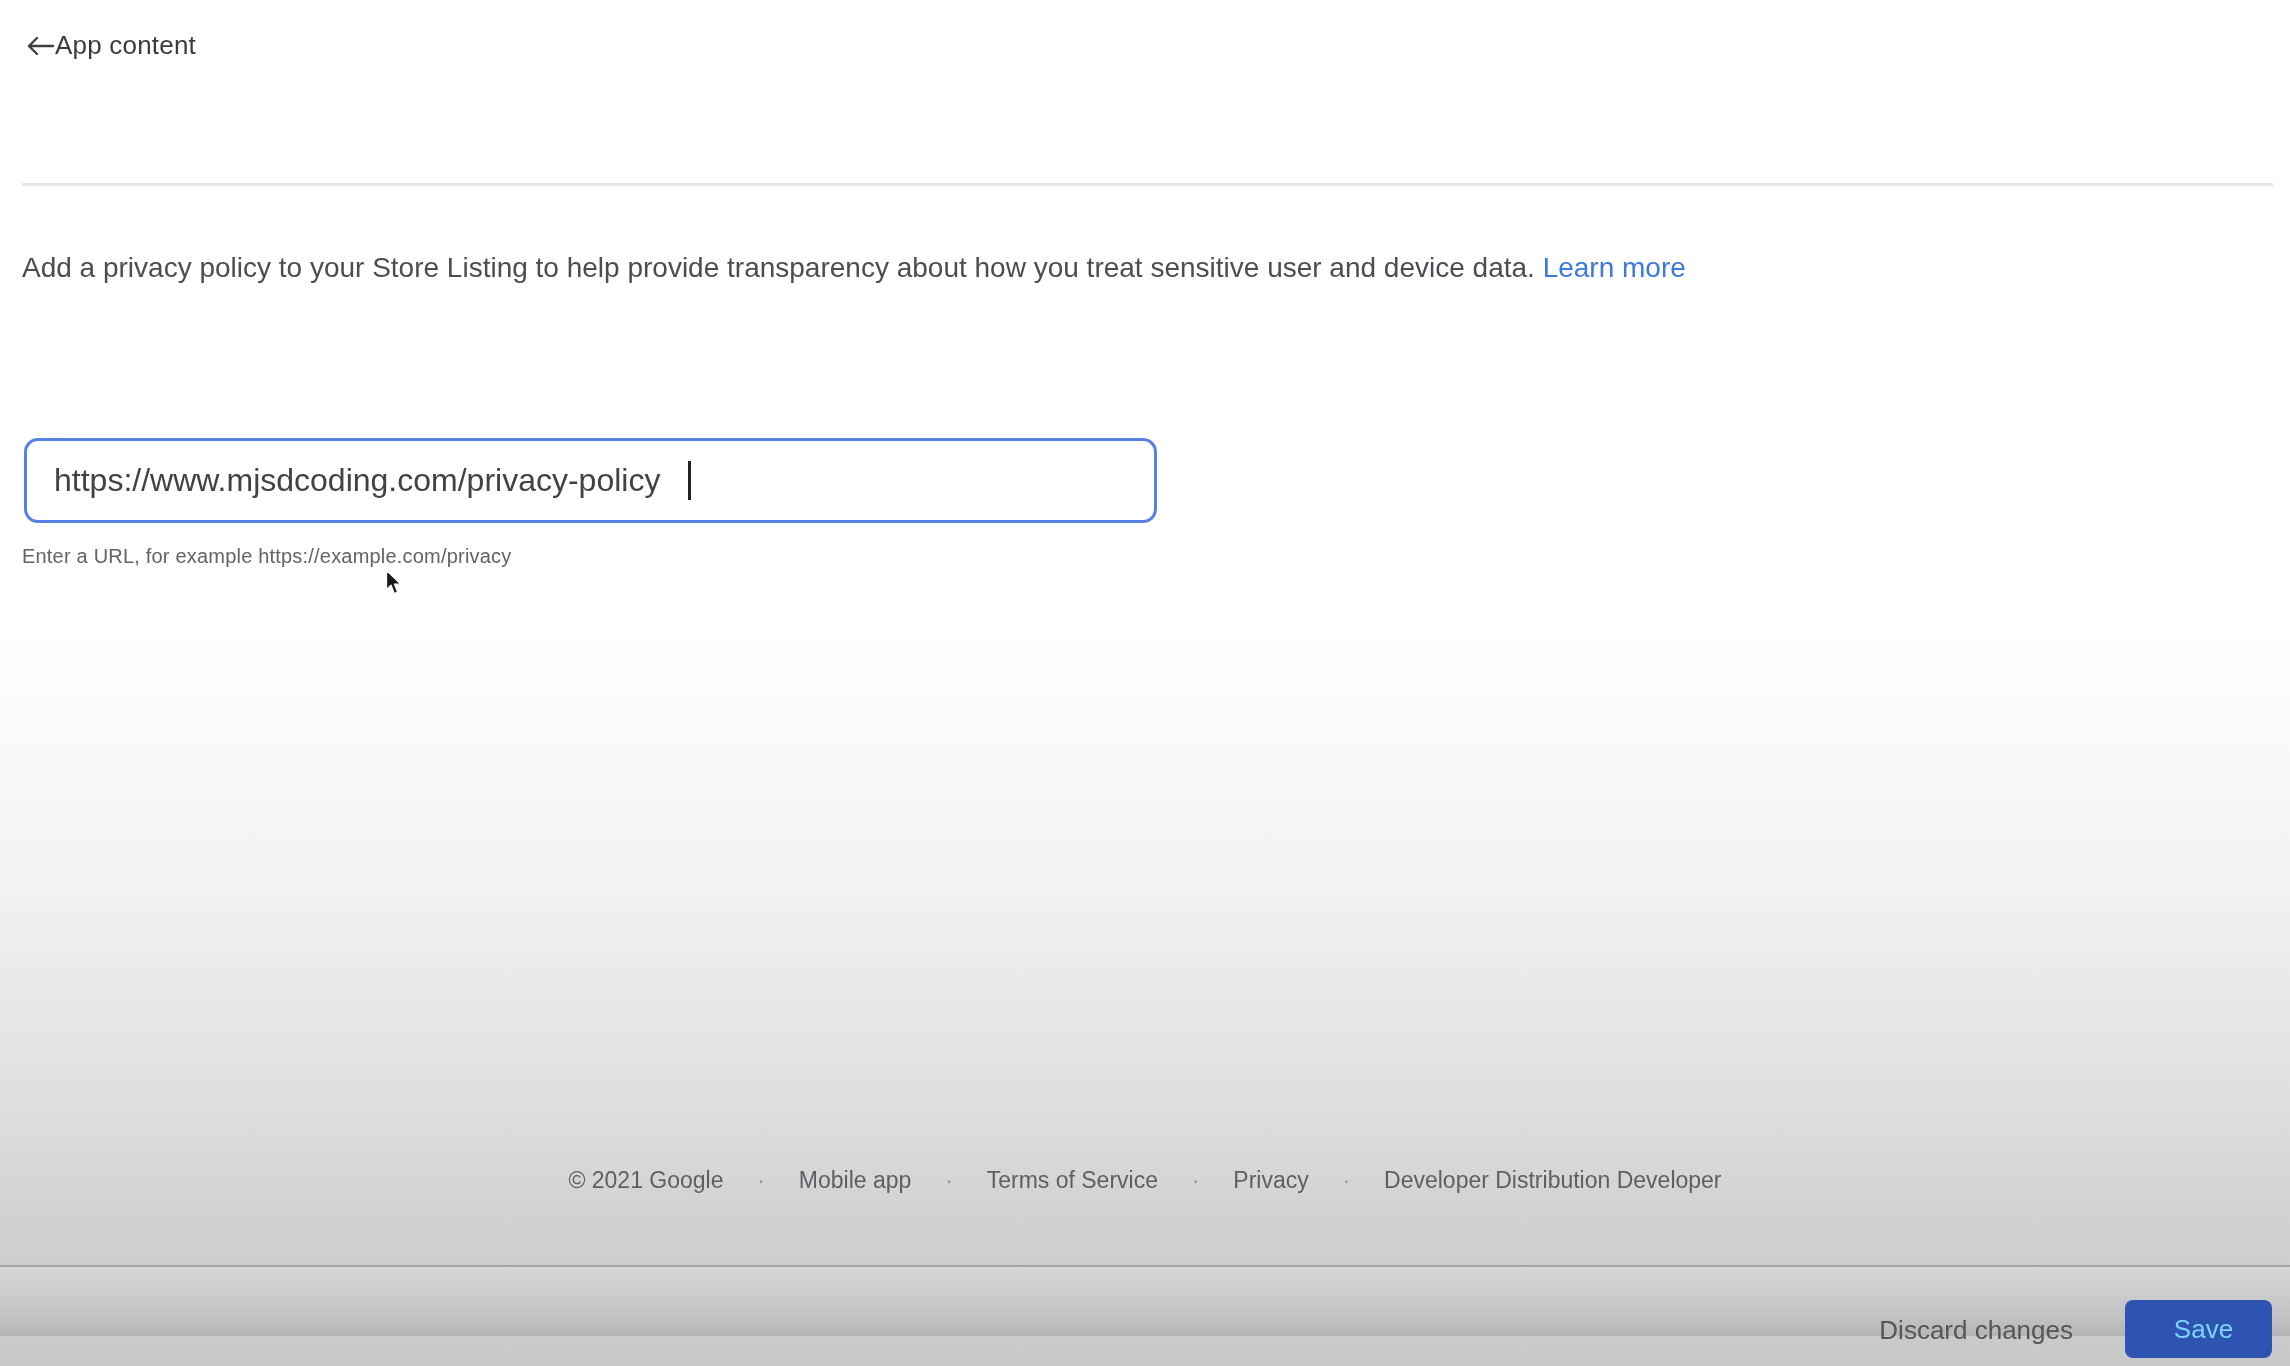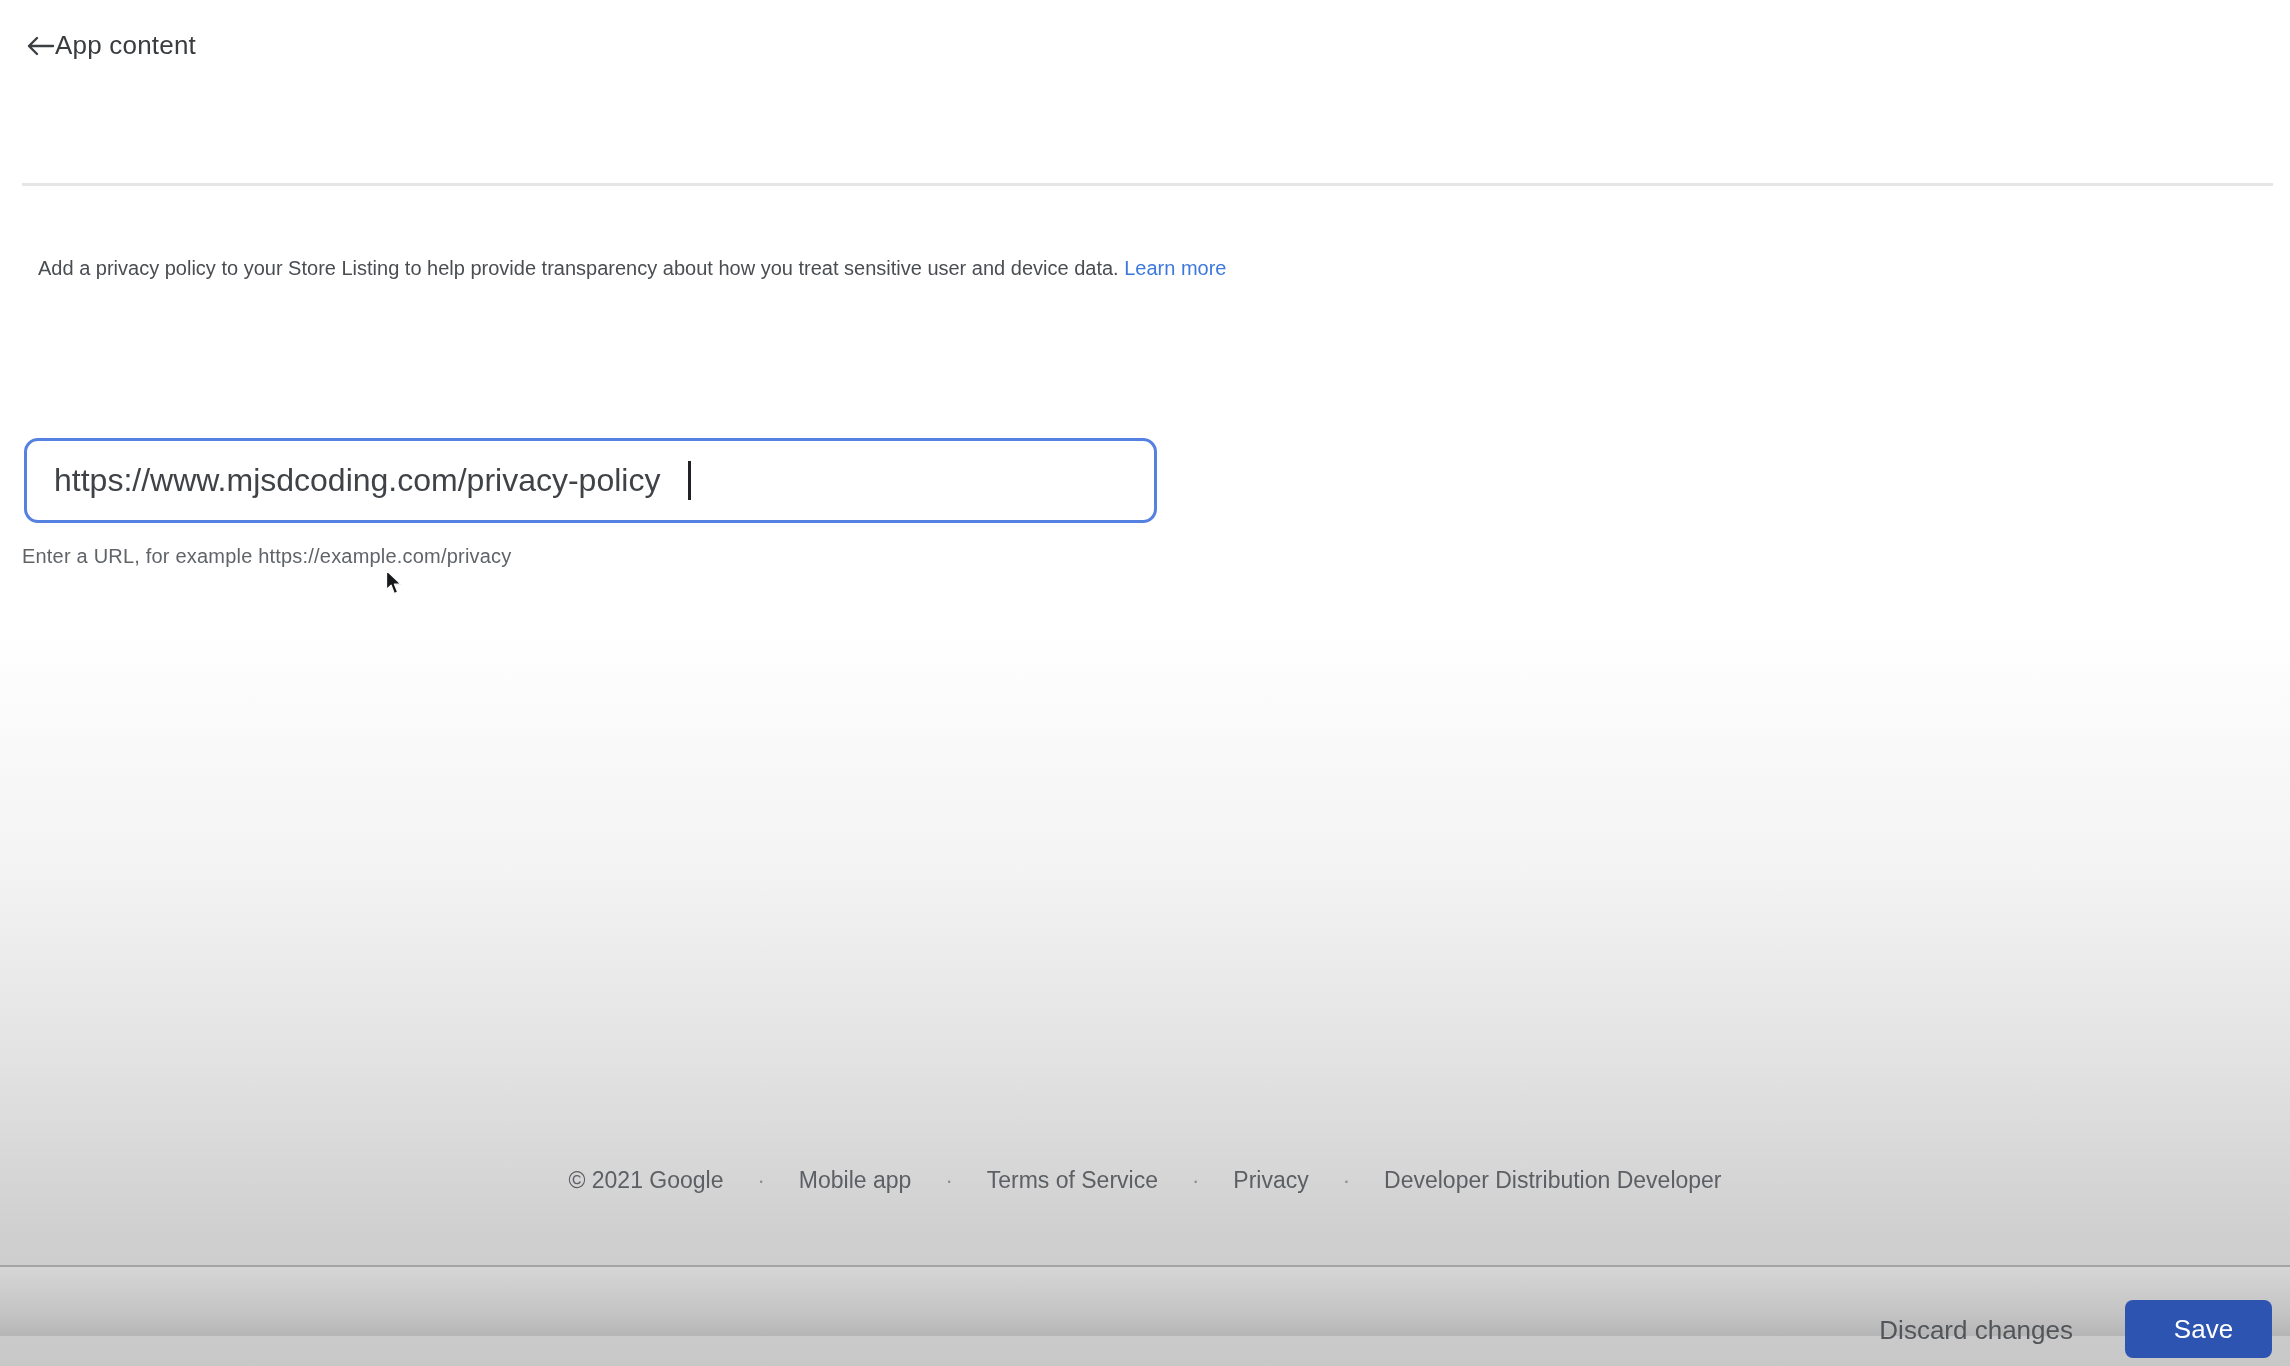--- a/index.html
+++ b/index.html
@@ -27,22 +27,22 @@
     position:absolute;left:22px;top:88px;
     font-size:57px;font-weight:bold;color:#1f2023;
     letter-spacing:-0.5px;line-height:62px;
   }
   .title-divider{
     position:absolute;left:22px;top:183px;
     width:2251px;height:3px;background:#e6e6e6;
   }
   
   .para{
-    position:absolute;left:38px;
-    font-size:20px;line-height:40px;color:#4a4d51;
+    position:absolute;left:22px;
+    font-size:28px;line-height:40px;color:#4a4d51;
     max-width:1900px;
   }
   .para-intro{top:248px;}
   .para-note{top:308px;}
   .text-link{color:#3d78dd;cursor:pointer;text-decoration:none;}
   
   .url-input{
     position:absolute;left:24px;top:438px;
     width:1133px;height:85px;box-sizing:border-box;
     border:3px solid #5581e0;border-radius:14px;
@@ -80,21 +80,21 @@
     display:flex;justify-content:flex-end;align-items:flex-start;
     padding:33px 18px 0 0;gap:46px;
   }
   .discard-btn{
     font-size:26px;color:#525559;line-height:58px;
     background:none;border:none;cursor:pointer;
     font-family:"Liberation Sans", sans-serif;
   }
   .save-btn{
     width:147px;height:58px;
-    background:#2e54b2;color:#ffffff;
+    background:#2e54b2;color:#7dd3fc;
     border:none;border-radius:8px;
     font-size:26px;font-family:"Liberation Sans", sans-serif;
     cursor:pointer;
     padding-left:16px;
   }
 </style>
 </head>
 <body>
 
 <div class="page">

